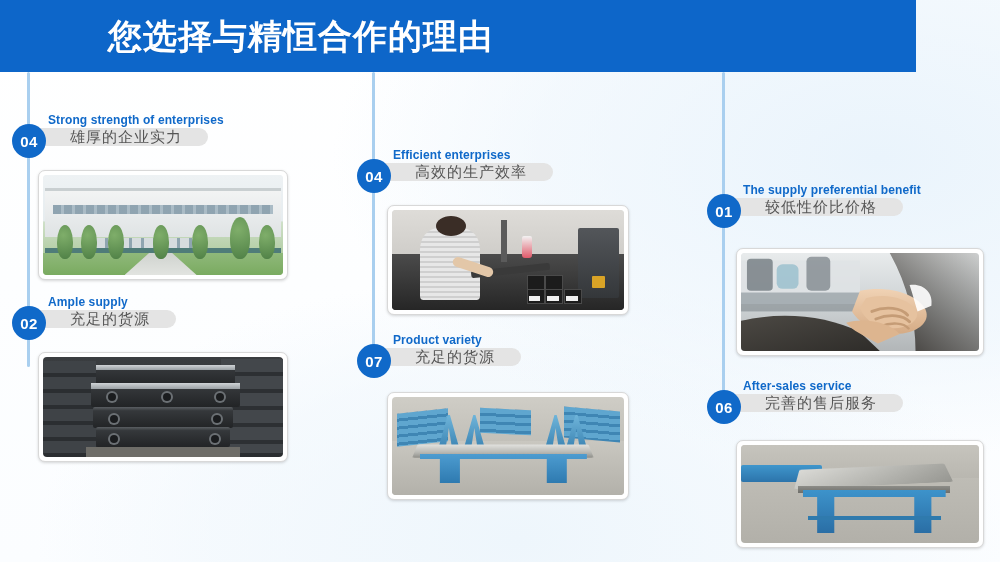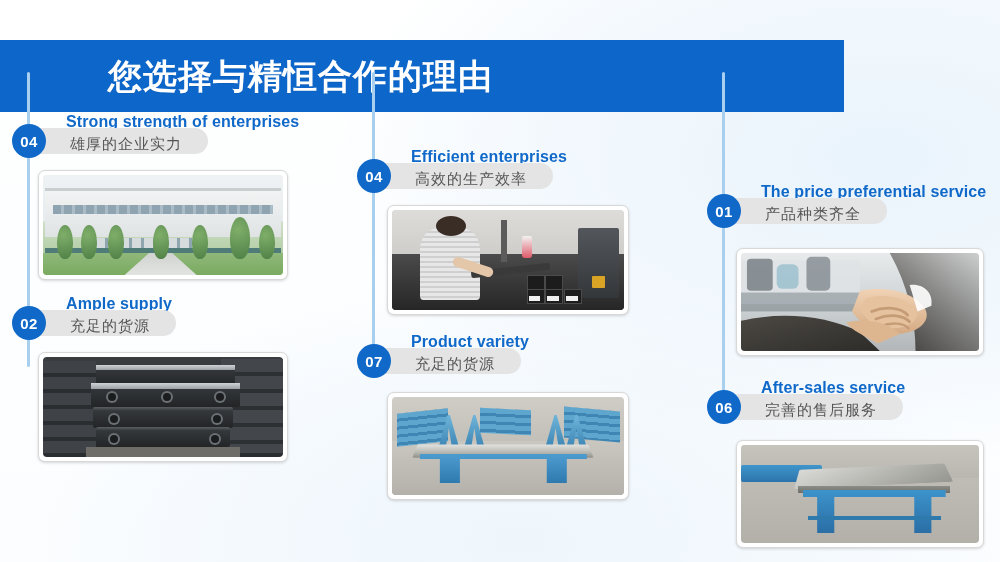--- a/index.html
+++ b/index.html
@@ -12,47 +12,47 @@
 
   
   .bg-wash{position:absolute;inset:0;
     background:
       radial-gradient(760px 420px at 88% 28%, #eaf4fc 0%, rgba(234,244,252,0.55) 45%, rgba(255,255,255,0) 72%),
       radial-gradient(620px 340px at 52% 96%, #eef6fc 0%, rgba(238,246,252,0.5) 50%, rgba(255,255,255,0) 78%),
       linear-gradient(180deg,#ffffff 0%,#fbfdff 100%);
     pointer-events:none;}
 
   
-  .banner{position:absolute;left:0;top:0;width:844px;height:72px;background:#0d66c9;overflow:hidden;margin-top:40px;}
+  .banner{position:absolute;left:0;top:0;width:916px;height:72px;background:#0d66c9;overflow:hidden;}
   .banner-inner{position:absolute;left:108px;top:0;height:72px;display:flex;align-items:center;gap:18px;white-space:nowrap;}
   .banner-title{
     color:#ffffff;font-size:34px;font-weight:bold;letter-spacing:1px;
     line-height:72px;text-shadow:0 1px 0 rgba(0,0,0,.05);
   }
   .banner-sub{
     color:#3e8ad9;font-size:31px;font-weight:bold;letter-spacing:2.2px;
     line-height:72px;
   }
 
   
   .rail{position:absolute;width:3px;background:#a9cfef;border-radius:2px;}
   .rail.r1{left:27px;top:72px;height:295px;}
   .rail.r2{left:372px;top:72px;height:303px;}
   .rail.r3{left:722px;top:72px;height:348px;}
 
   
   .item{position:absolute;}
   .eng{
-    position:absolute;left:54px;top:0;
-    color:#1069c9;font-size:16px;font-weight:bold;letter-spacing:.1px;white-space:nowrap;
+    position:absolute;left:36px;top:0;
+    color:#1069c9;font-size:12px;font-weight:bold;letter-spacing:.1px;white-space:nowrap;
   }
   .pill{
-    position:absolute;left:18px;top:15px;height:26px;
+    position:absolute;left:18px;top:15px;height:18px;
     background:#e4e4e4;border-radius:0 13px 13px 0;
-    display:flex;align-items:flex-end;
+    display:flex;align-items:center;
     padding:0 26px 0 40px;
     box-sizing:border-box;
   }
   .pill-text{
     color:#555555;font-size:15px;letter-spacing:1px;white-space:nowrap;
     font-family:"DejaVu Sans","Liberation Sans",sans-serif;
   }
   .badge{
     position:absolute;left:0;top:11px;width:34px;height:34px;border-radius:50%;
     background:#1069c9;color:#fff;
@@ -261,23 +261,23 @@
       <div class="stand" style="left:20%;"></div>
       <div class="stand" style="left:31%;"></div>
       <div class="stand" style="left:66%;"></div>
       <div class="stand" style="left:75%;"></div>
       <div class="plate"></div>
       <div class="frame"></div>
     </div>
   </div>
 
   <div class="item" style="left:707px;top:183px;">
-    <div class="eng">The price preferential service</div>
-    <div class="pill">
-      <span class="pill-text">产品种类齐全</span>
+    <div class="eng">The supply preferential benefit</div>
+    <div class="pill">
+      <span class="pill-text">较低性价比价格</span>
     </div>
     <div class="badge">01</div>
   </div>
   <div class="photo" style="left:736px;top:248px;width:248px;height:108px;">
     <div class="img" style="background:linear-gradient(180deg,#dfe3e4 0%,#cfd4d6 38%,#b9bcbd 100%);">
       <svg viewBox="0 0 240 104" preserveAspectRatio="none" style="width:100%;height:100%;display:block;">
         <defs>
           <linearGradient id="bgRoom" x1="0" y1="0" x2="0" y2="1">
             <stop offset="0%" stop-color="#e8ebec"></stop>
               <stop offset="55%" stop-color="#ccd1d3"></stop>

